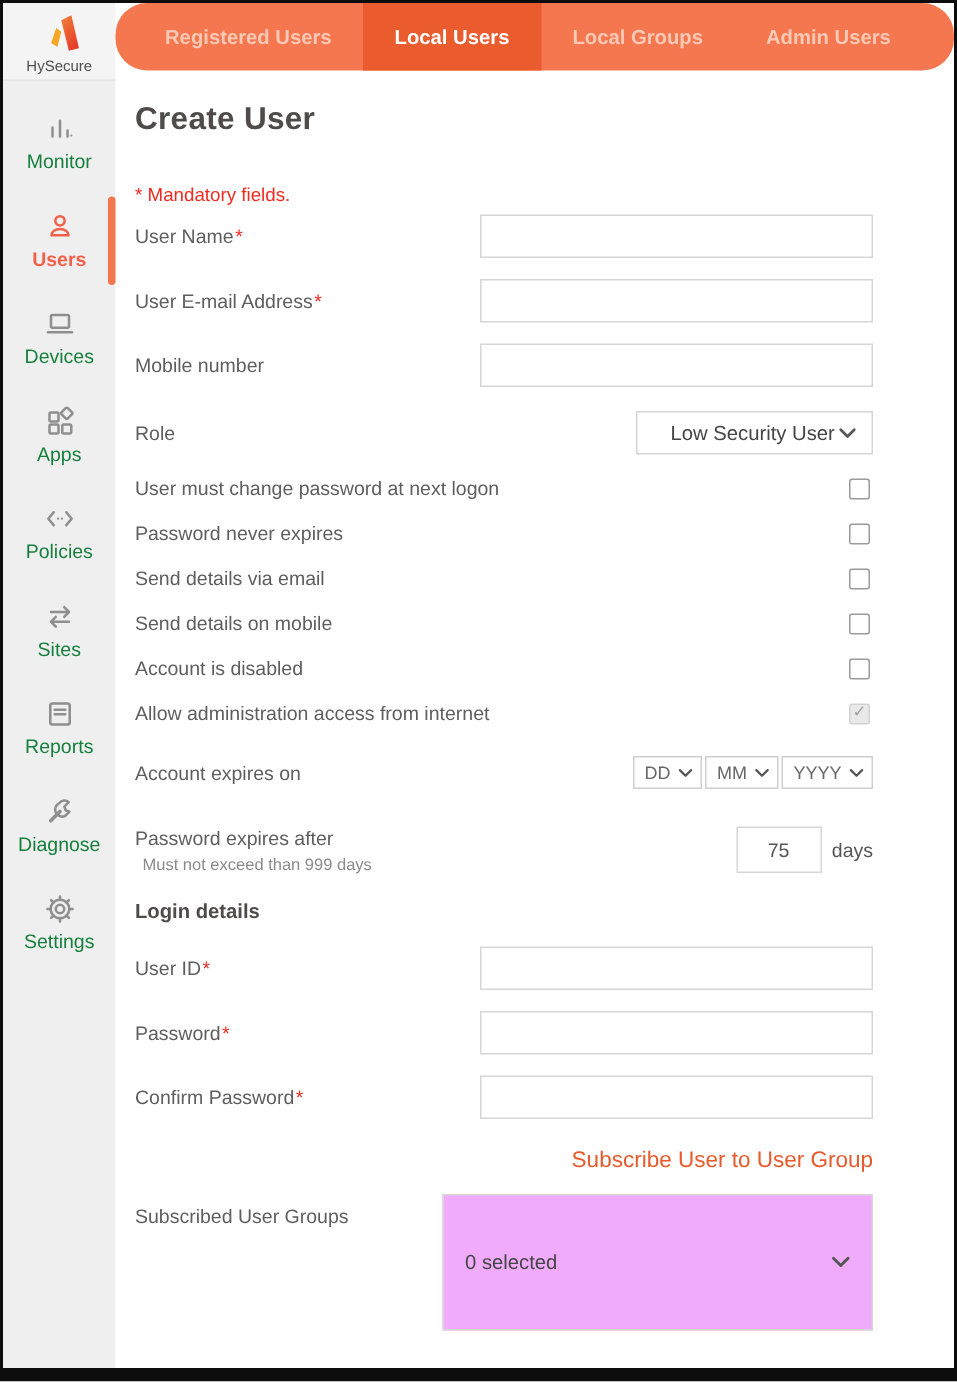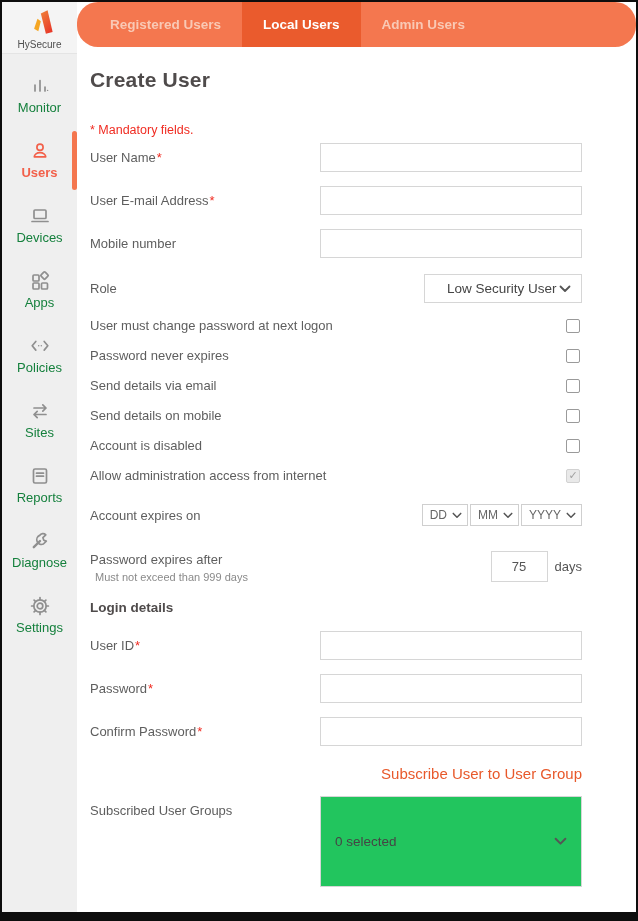--- a/index.html
+++ b/index.html
@@ -69,21 +69,21 @@
                 font-size:13px; color:#555; font-family:"Liberation Sans", sans-serif; }
   .days-unit { font-size:13px; color:#555; }
 
   .section-heading { font-size:13.5px; font-weight:bold; color:#4f4b4b; margin-top:17px; }
 
   .link-row { text-align:right; margin-top:19px; }
   .orange-link { color:#e8592b; font-size:15px; text-decoration:none; cursor:pointer; }
 
   .groups-row { margin-top:13px; align-items:flex-start; }
   .groups-row .flabel { margin-top:7px; }
-  .groups-box { width:262px; height:91px; border:1px solid #d6d6d6; background:#22c55e; cursor:pointer;
+  .groups-box { width:287px; height:91px; border:1px solid #d6d6d6; background:#f0abfc; cursor:pointer;
                 display:flex; align-items:center; justify-content:space-between;
                 padding:0 14px; font-size:13.5px; color:#454545; }
 
   .actions { display:flex; justify-content:flex-end; align-items:center; gap:15px; margin-top:25px; }
   .reset-btn { background:none; border:none; color:#e8592b; font-size:13.5px; cursor:pointer;
                font-family:"Liberation Sans", sans-serif; }
   .submit-btn { background:#fff; border:1px solid #e87f59; color:#e8542b; font-size:13.5px;
                 padding:7px 13px; cursor:pointer; font-family:"Liberation Sans", sans-serif; }
 </style>
 </head>
@@ -186,20 +186,21 @@
       </div>
 
     </nav>
   </aside>
 
   <div class="main">
 
     <header class="topbar">
       <div class="tab">Registered Users</div>
       <div class="tab active">Local Users</div>
+      <div class="tab">Local Groups</div>
       <div class="tab">Admin Users</div>
     </header>
 
     <div class="content">
 
       <h1>Create User</h1>
       <div class="mandatory">* Mandatory fields.</div>
 
       <div class="frow" style="margin-top:6px;">
         <span class="flabel"><span>User Name</span><span class="req">*</span></span>

